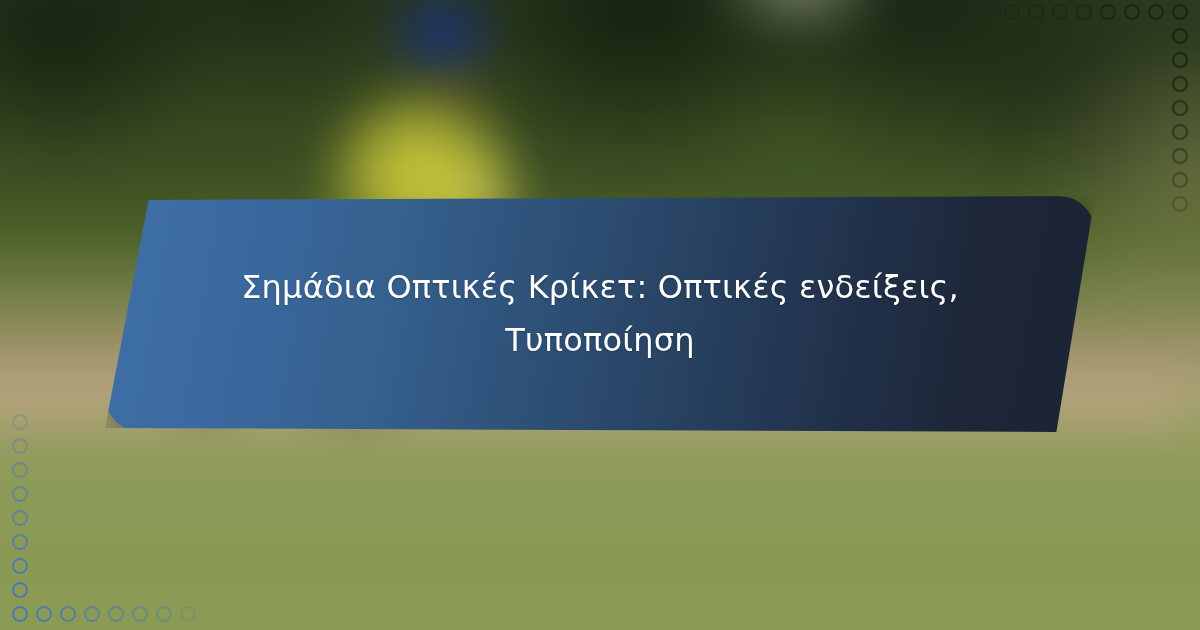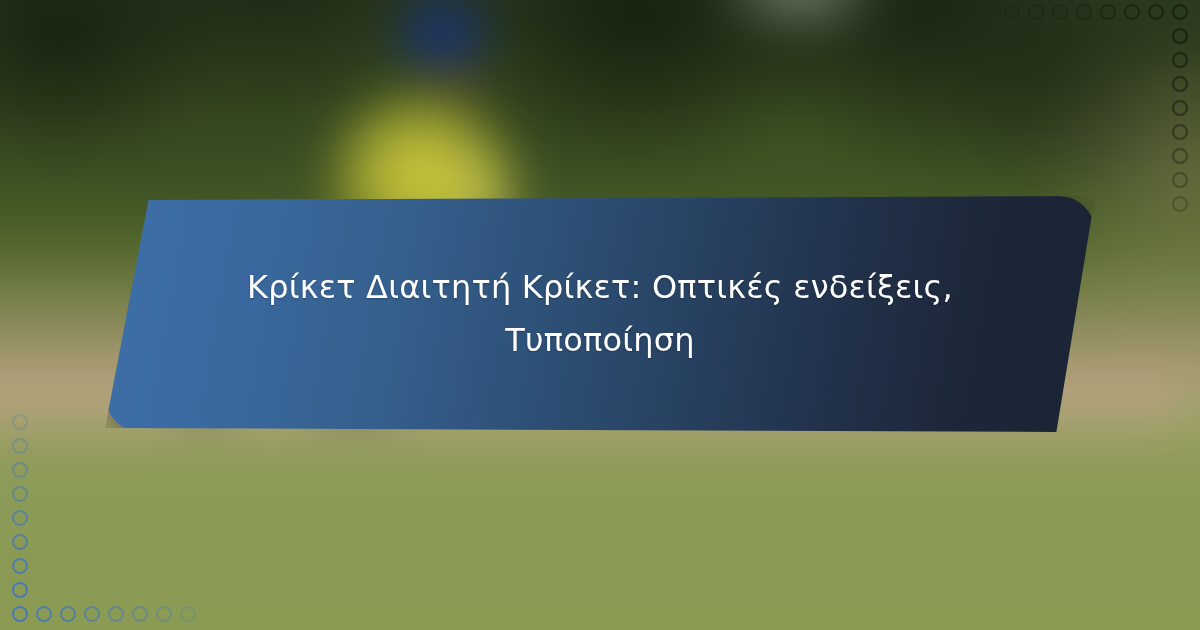--- a/index.html
+++ b/index.html
@@ -229,17 +229,17 @@
       <span class="dot" style="color: rgb(74, 122, 181); opacity: 0.486;"></span>
       <span class="dot" style="color: rgb(74, 122, 181); opacity: 0.589;"></span>
       <span class="dot" style="color: rgb(74, 122, 181); opacity: 0.691;"></span>
       <span class="dot" style="color: rgb(74, 122, 181); opacity: 0.794;"></span>
       <span class="dot" style="color: rgb(74, 122, 181); opacity: 0.897;"></span>
       <span class="dot" style="color: rgb(74, 122, 181); opacity: 1;"></span>
     </div>
 
   <div id="title-card">
     <div id="title-card-inner">
-      <h1 id="page-title">Κρίκετ Διαιτητή Κρίκετ: Οπτικές ενδείξεις, Τυποποίηση</h1>
+      <h1 id="page-title">Σημάδια Οπτικές Κρίκετ: Οπτικές ενδείξεις, Τυποποίηση</h1>
     </div>
   </div>
 
 </div>
 
 </body></html>

